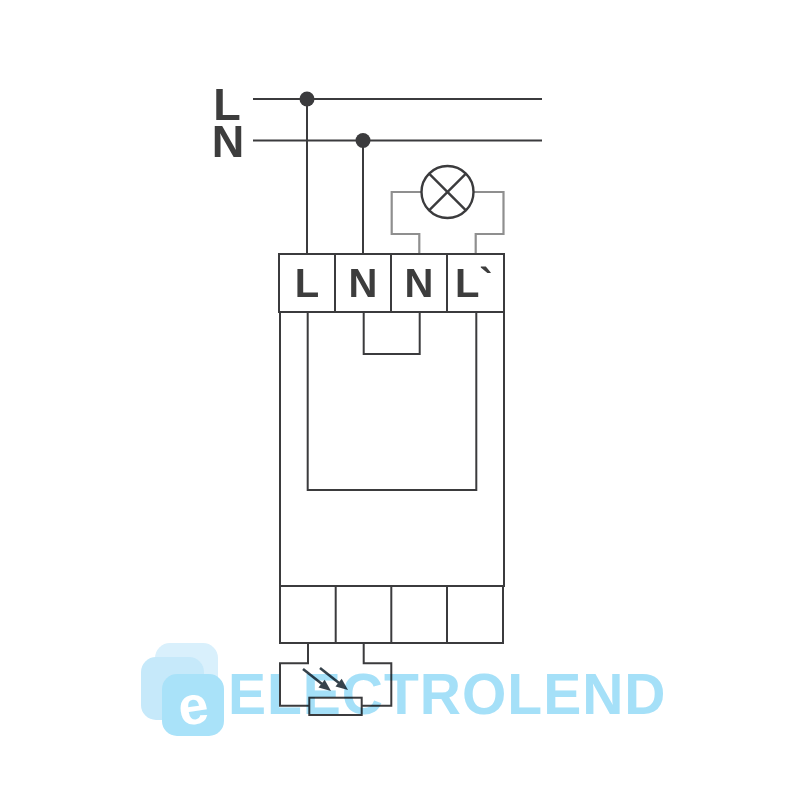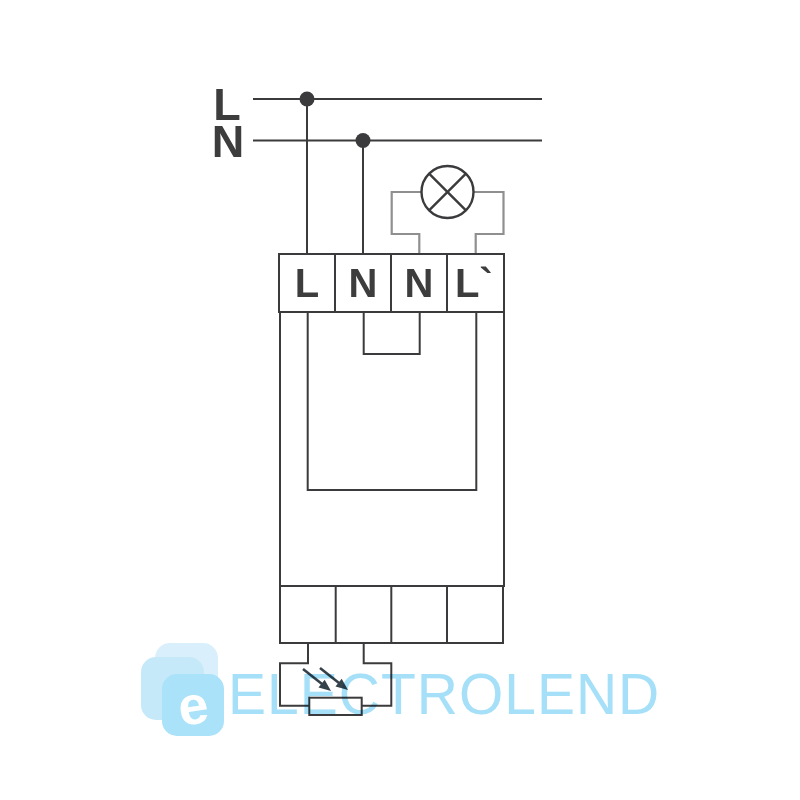--- a/index.html
+++ b/index.html
@@ -25,21 +25,21 @@
   .tlabel{font-family:"Liberation Sans",sans-serif;font-size:40px;font-weight:600;fill:var(--labelInk);text-anchor:middle;}
 
   
   .wm{position:absolute;left:0;top:0;width:800px;height:800px;pointer-events:none;mix-blend-mode:multiply;}
   .wm-sq{position:absolute;border-radius:15px;}
   .wm-sq-back{left:155px;top:643px;width:63px;height:61px;background:var(--wmLogoBack);}
   .wm-sq-mid{left:141px;top:657px;width:63px;height:63px;background:var(--wmLogoMid);}
   .wm-sq-front{left:162px;top:674px;width:62px;height:62px;background:var(--wmLogoFront);
                display:flex;align-items:center;justify-content:center;}
   .wm-e{color:#ffffff;font-size:54px;font-weight:700;transform:rotate(-8deg);line-height:1;}
-  .wm-text{position:absolute;left:228px;top:666px;color:var(--wmBlue);font-size:57px;font-weight:400;
+  .wm-text{position:absolute;left:228px;top:666px;color:var(--wmBlue);font-size:57px;font-weight:700;
            letter-spacing:1px;white-space:nowrap;line-height:1;}
 </style>
 </head>
 <body>
 
 <div class="stage">
 
   <svg width="800" height="800" viewBox="0 0 800 800">
 
     <g>

